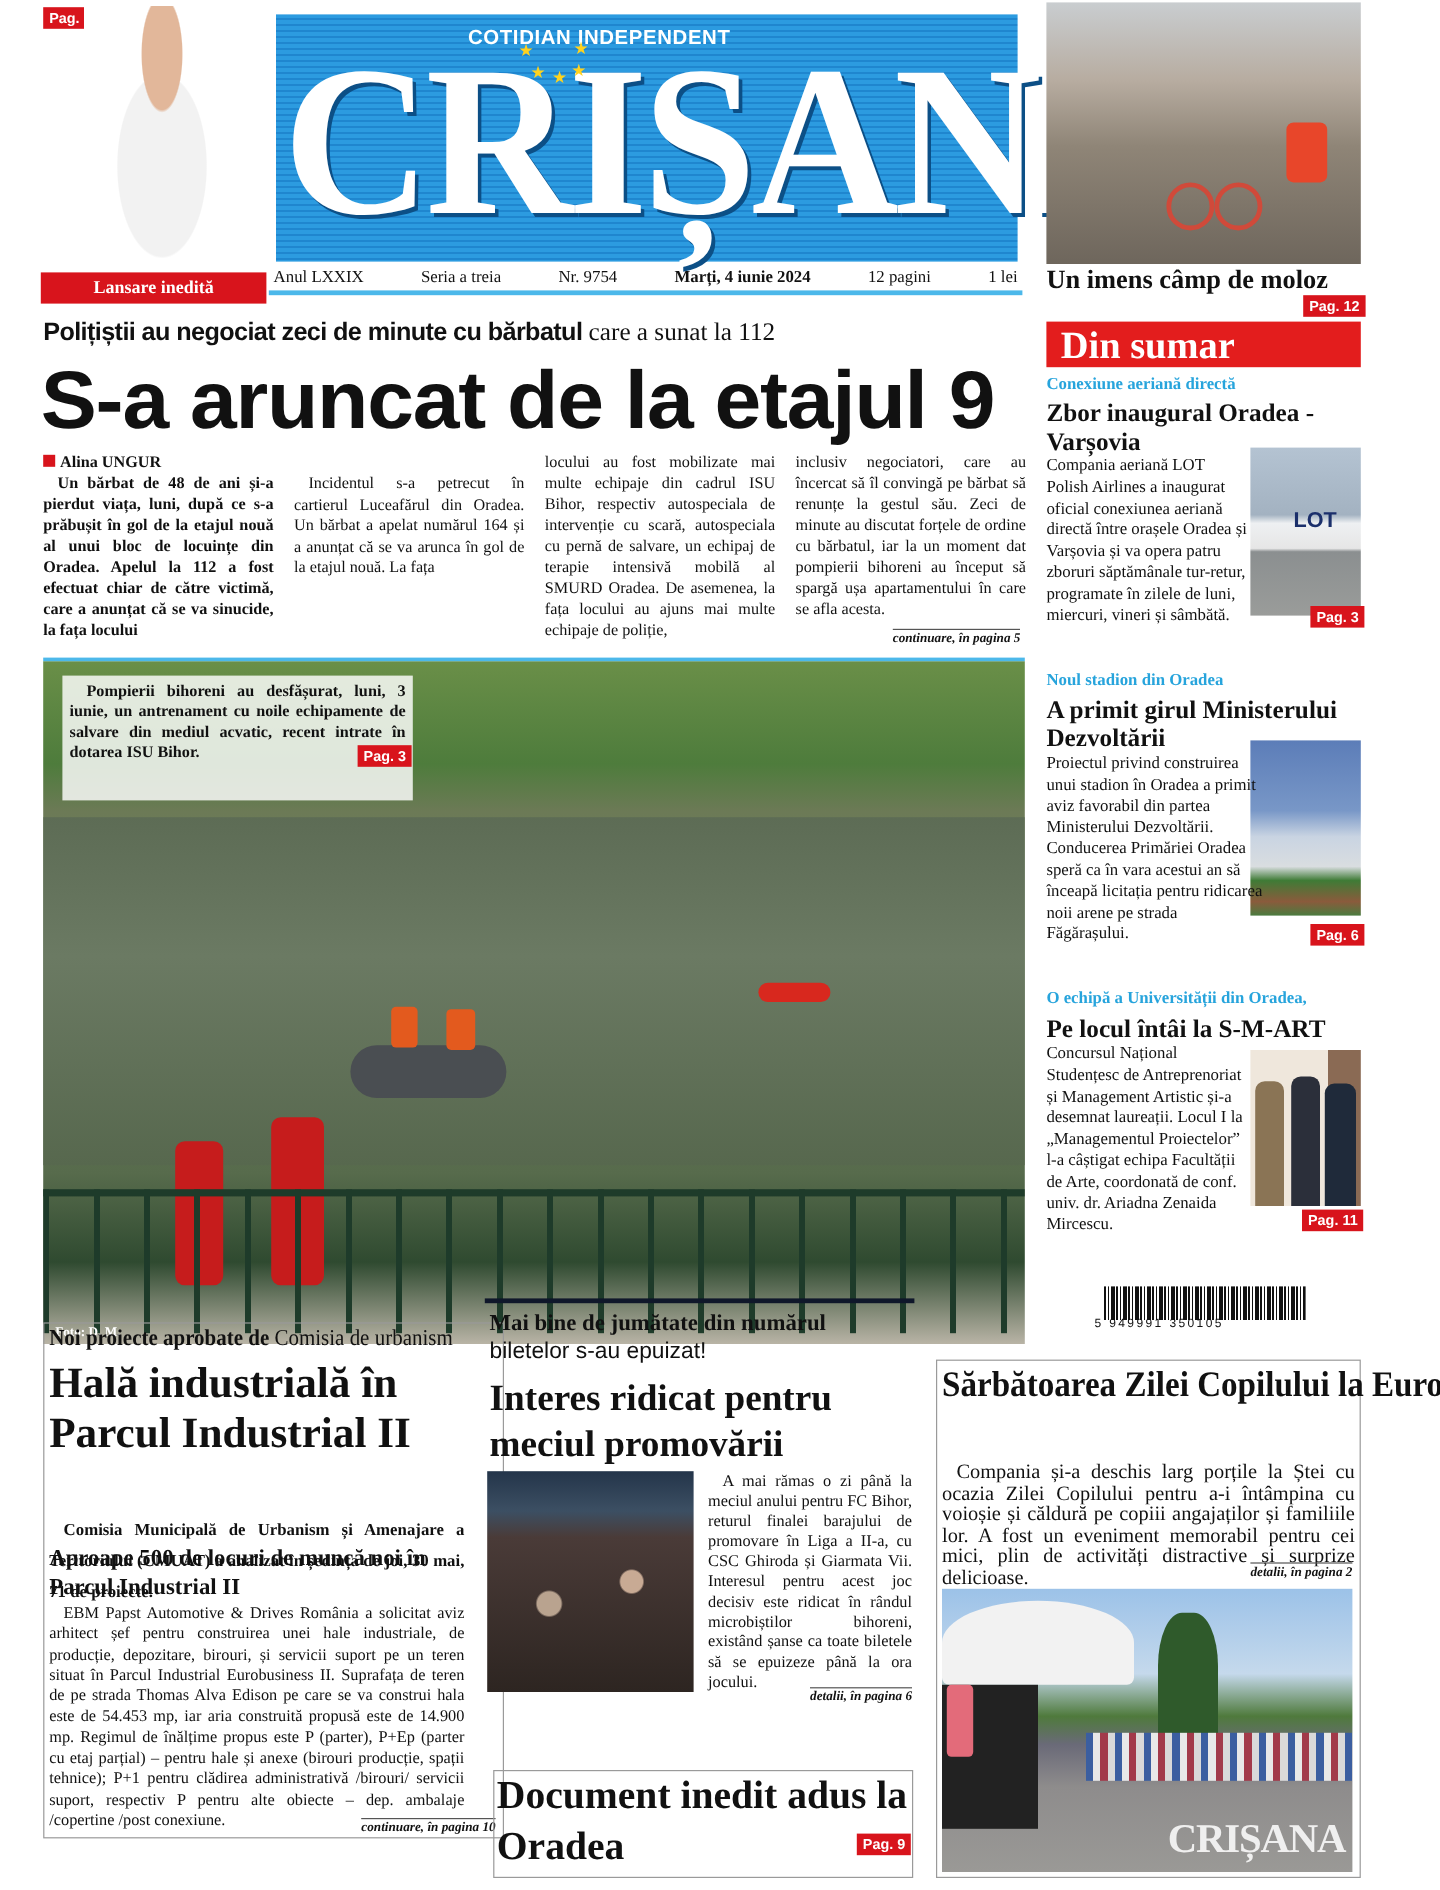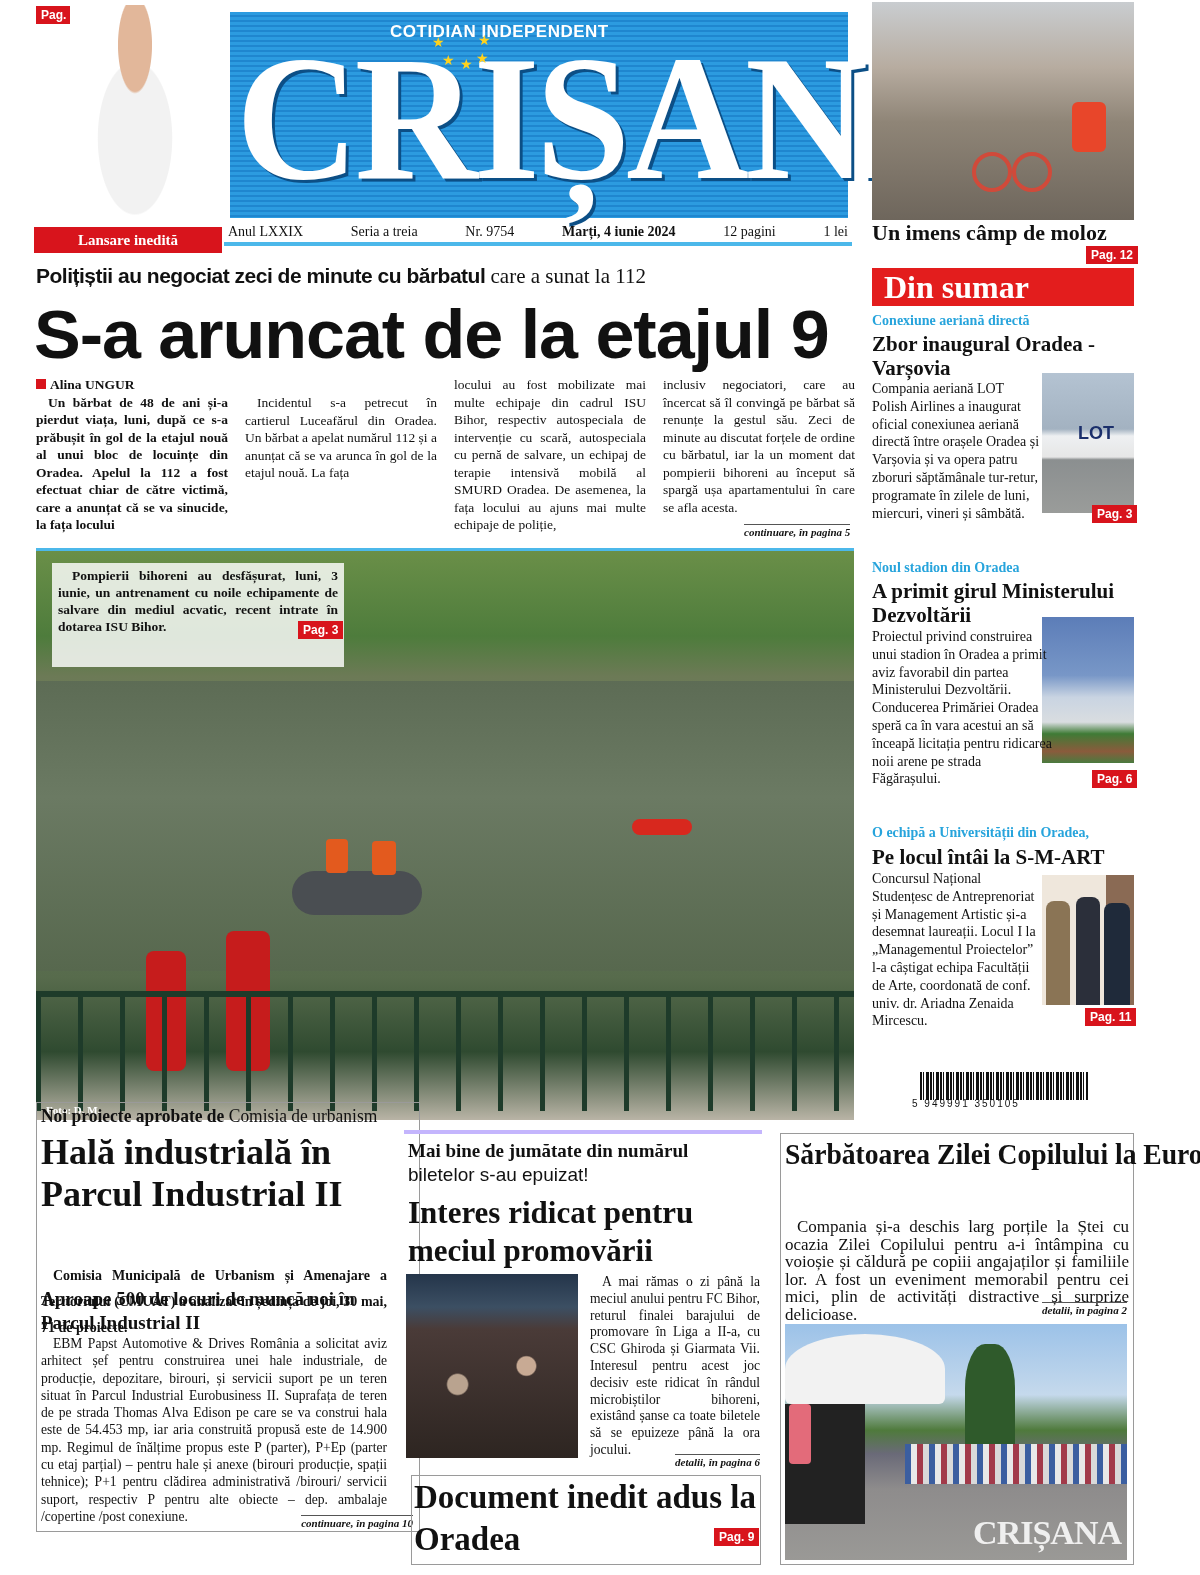--- a/index.html
+++ b/index.html
@@ -52,21 +52,21 @@
   .sum-title { position: absolute; left: 872px; font-weight: bold; font-size: 21px; line-height: 24px; }
   .sum-body { position: absolute; left: 872px; font-size: 14px; line-height: 17.8px; }
   .sum-photo { position: absolute; }
 
   #barcode { left: 920px; top: 1072px; width: 168px; height: 28px; background: repeating-linear-gradient(90deg, #111 0 2px, #fff 2px 3px, #111 3px 4px, #fff 4px 6px, #111 6px 9px, #fff 9px 10px); }
   #barcode-num { left: 912px; top: 1098px; font-family: "Liberation Sans", sans-serif; font-size: 10px; letter-spacing: 2px; }
 
   
   .box { position: absolute; border: 1px solid #9a9a9a; }
   #b1 { left: 36px; top: 1102px; width: 384px; height: 430px; }
-  #b2 { left: 404px; top: 1130px; width: 358px; height: 336px; border: none; border-top: 4px solid #c4b5fd; }
+  #b2 { left: 404px; top: 1082px; width: 358px; height: 336px; border: none; border-top: 4px solid #0f172a; }
   #b3 { left: 411px; top: 1475px; width: 350px; height: 90px; }
   #b4 { left: 780px; top: 1133px; width: 354px; height: 432px; }
 </style>
 </head>
 <body>
 
 <div class="pag" style="left:36px;top:6px;">Pag. 8</div>
 <div class="photo" id="kid-photo"></div>
 <div class="abs" id="lansare">Lansare inedită</div>
 
@@ -99,21 +99,21 @@
 <div class="pag" style="left:1086px;top:246px;">Pag. 12</div>
 
 <div class="abs" id="kicker"><b>Polițiștii au negociat zeci de minute cu bărbatul</b><span> care a sunat la 112</span></div>
 <div class="abs" id="headline">S-a aruncat de la etajul 9</div>
 
 <div class="col" style="left:36px;">
   <p id="byline"><span class="sq"></span><span>Alina UNGUR</span></p>
   <p class="bold">Un bărbat de 48 de ani și-a pierdut viața, luni, după ce s-a prăbușit în gol de la etajul nouă al unui bloc de locuințe din Oradea. Apelul la 112 a fost efectuat chiar de către victimă, care a anunțat că se va sinucide, la fața locului</p>
 </div>
 <div class="col" style="left:245px;">
-  <p style="margin-top:18px">Incidentul s-a petrecut în cartierul Luceafărul din Oradea. Un bărbat a apelat numărul 112 și a anunțat că se va arunca în gol de la etajul nouă. La fața</p>
+  <p style="margin-top:18px">Incidentul s-a petrecut în cartierul Luceafărul din Oradea. Un bărbat a apelat numărul 164 și a anunțat că se va arunca în gol de la etajul nouă. La fața</p>
 </div>
 <div class="col" style="left:454px;">
   <p style="text-indent:0">locului au fost mobilizate mai multe echipaje din cadrul ISU Bihor, respectiv autospeciala de intervenție cu scară, autospeciala cu pernă de salvare, un echipaj de terapie intensivă mobilă al SMURD Oradea. De asemenea, la fața locului au ajuns mai multe echipaje de poliție,</p>
 </div>
 <div class="col" style="left:663px;">
   <p style="text-indent:0">inclusiv negociatori, care au încercat să îl convingă pe bărbat să renunțe la gestul său. Zeci de minute au discutat forțele de ordine cu bărbatul, iar la un moment dat pompierii bihoreni au început să spargă ușa apartamentului în care se afla acesta.</p>
 </div>
 <div class="cont" style="left:744px;top:524px;">continuare, în pagina 5</div>
 
 <div class="photo blue-top" id="river-photo">

